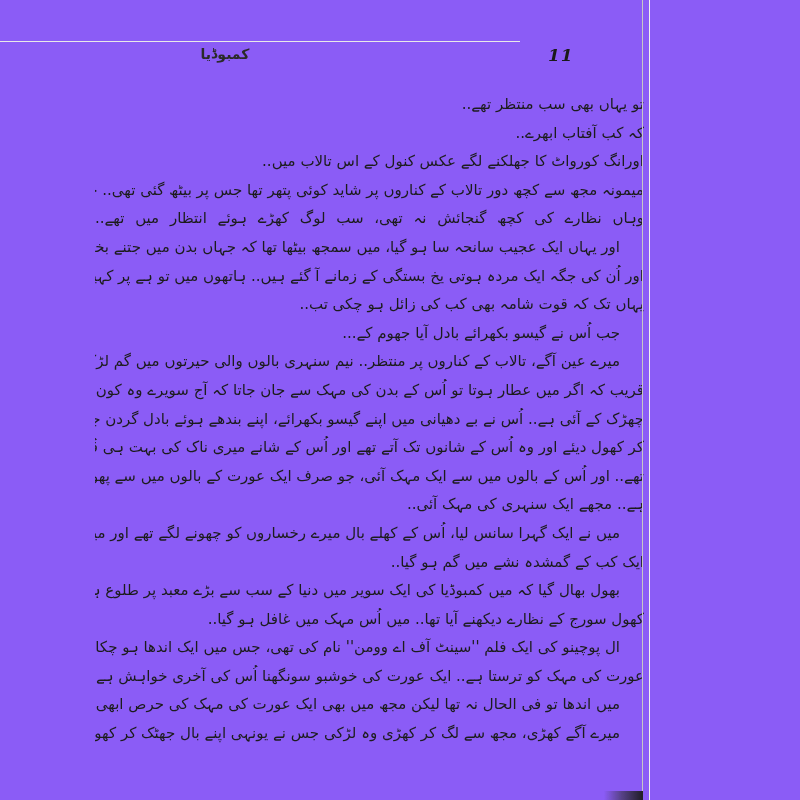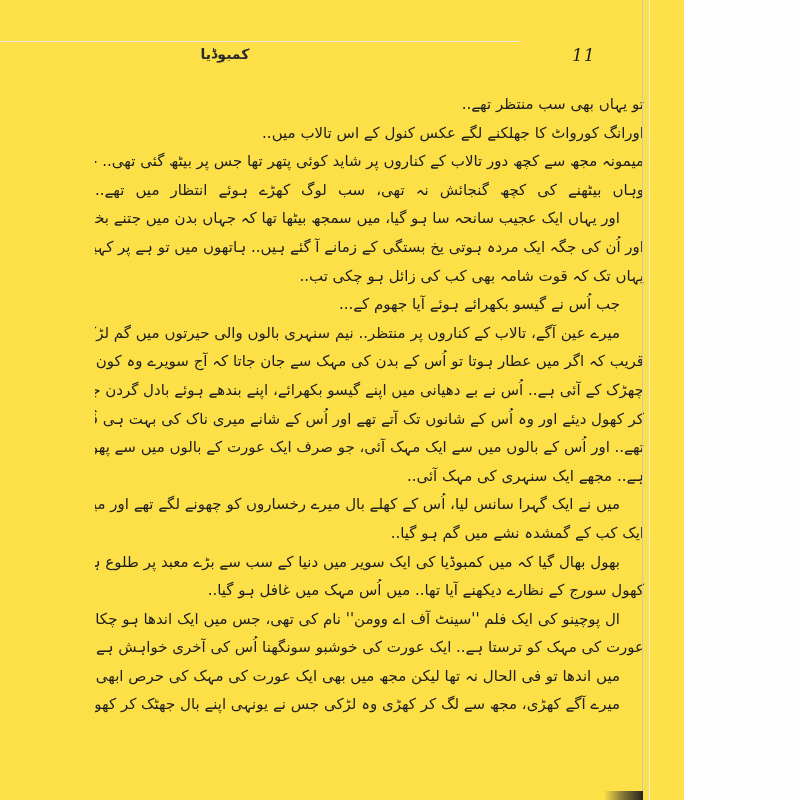--- a/index.html
+++ b/index.html
@@ -7,22 +7,22 @@
     padding: 0;
     width: 800px;
     height: 800px;
     overflow: hidden;
     background: #fdfdfd;
     font-family: "DejaVu Sans", sans-serif;
   }
   .page {
     position: absolute;
     left: 0; top: 0;
-    width: 684px; height: 800px;
-    background: #fde047;
+    width: 800px; height: 800px;
+    background: #8b5cf6;
   }
   
   .top-scan-line {
     position: absolute;
     left: 0; top: 41px;
     width: 520px; height: 1px;
     background: #e9e9e9;
   }
   .page-edge-line {
     position: absolute;
@@ -49,24 +49,24 @@
     left: 190px; top: 46px;
     width: 70px;
     text-align: center;
     direction: rtl;
     font-size: 14px;
     font-weight: bold;
     color: #2a2a2a;
   }
   .page-number {
     position: absolute;
-    left: 572px; top: 45px;
+    left: 548px; top: 45px;
     font-family: "DejaVu Serif", serif;
     font-style: italic;
-    font-weight: normal;
+    font-weight: bold;
     font-size: 17px;
     letter-spacing: 1px;
     color: #1a1a1a;
   }
   
   .text-block {
     position: absolute;
     left: 95px; top: 90px;
     width: 549px;
     direction: rtl;
@@ -95,27 +95,28 @@
 <div class="page">
 
   <div class="top-scan-line"></div>
 
   <div class="running-title">کمبوڈیا</div>
 
   <div class="page-number">11</div>
 
   <div class="text-block">
       <div class="line" dir="rtl">تو یہاں بھی سب منتظر تھے..</div>
+      <div class="line" dir="rtl">کہ کب آفتاب ابھرے..</div>
       <div class="line" dir="rtl">اورانگ کورواٹ کا جھلکنے لگے عکس کنول کے اس تالاب میں..</div>
       <div class="line full" dir="rtl">میمونہ مجھ سے کچھ دور تالاب کے کناروں پر شاید کوئی پتھر تھا جس پر بیٹھ گئی تھی.. جہاں میں تھا</div>
-      <div class="line full" dir="rtl">وہاں بیٹھنے کی کچھ گنجائش نہ تھی، سب لوگ کھڑے ہوئے انتظار میں تھے..</div>
+      <div class="line full" dir="rtl">وہاں نظارے کی کچھ گنجائش نہ تھی، سب لوگ کھڑے ہوئے انتظار میں تھے..</div>
       <div class="line full indent" dir="rtl">اور یہاں ایک عجیب سانحہ سا ہو گیا، میں سمجھ بیٹھا تھا کہ جہاں بدن میں جتنے بخار تھے وہ اتر چکے</div>
       <div class="line full" dir="rtl">اور اُن کی جگہ ایک مردہ ہوتی یخ بستگی کے زمانے آ گئے ہیں.. ہاتھوں میں تو ہے پر کہیں کوئی جنبش نہیں ہے..</div>
       <div class="line" dir="rtl">یہاں تک کہ قوت شامہ بھی کب کی زائل ہو چکی تب..</div>
-      <div class="line indent" dir="rtl">جب اُس نے گیسو بکھرائے ہوئے آیا جھوم کے...</div>
+      <div class="line indent" dir="rtl">جب اُس نے گیسو بکھرائے بادل آیا جھوم کے...</div>
       <div class="line full indent" dir="rtl">میرے عین آگے، تالاب کے کناروں پر منتظر.. نیم سنہری بالوں والی حیرتوں میں گم لڑکی.. اتنی</div>
       <div class="line full" dir="rtl">قریب کہ اگر میں عطار ہوتا تو اُس کے بدن کی مہک سے جان جاتا کہ آج سویرے وہ کون سا عطر اپنے بدن پر</div>
       <div class="line full" dir="rtl">چھڑک کے آئی ہے.. اُس نے بے دھیانی میں اپنے گیسو بکھرائے، اپنے بندھے ہوئے بادل گردن جھٹک</div>
       <div class="line full" dir="rtl">کر کھول دیئے اور وہ اُس کے شانوں تک آتے تھے اور اُس کے شانے میری ناک کی بہت ہی قُربت میں</div>
       <div class="line full" dir="rtl">تھے.. اور اُس کے بالوں میں سے ایک مہک آئی، جو صرف ایک عورت کے بالوں میں سے پھوٹتی</div>
       <div class="line" dir="rtl">ہے..   مجھے ایک سنہری کی مہک آئی..</div>
       <div class="line full indent" dir="rtl">میں نے ایک گہرا سانس لیا، اُس کے کھلے بال میرے رخساروں کو چھونے لگے تھے اور میں</div>
       <div class="line" dir="rtl">ایک کب کے گمشدہ نشے میں گم ہو گیا..</div>
       <div class="line full indent" dir="rtl">بھول بھال گیا کہ میں کمبوڈیا کی ایک سویر میں دنیا کے سب سے بڑے معبد پر طلوع ہونے</div>
       <div class="line" dir="rtl">کھول سورج کے نظارے دیکھنے آیا تھا.. میں اُس مہک میں غافل ہو گیا..</div>

